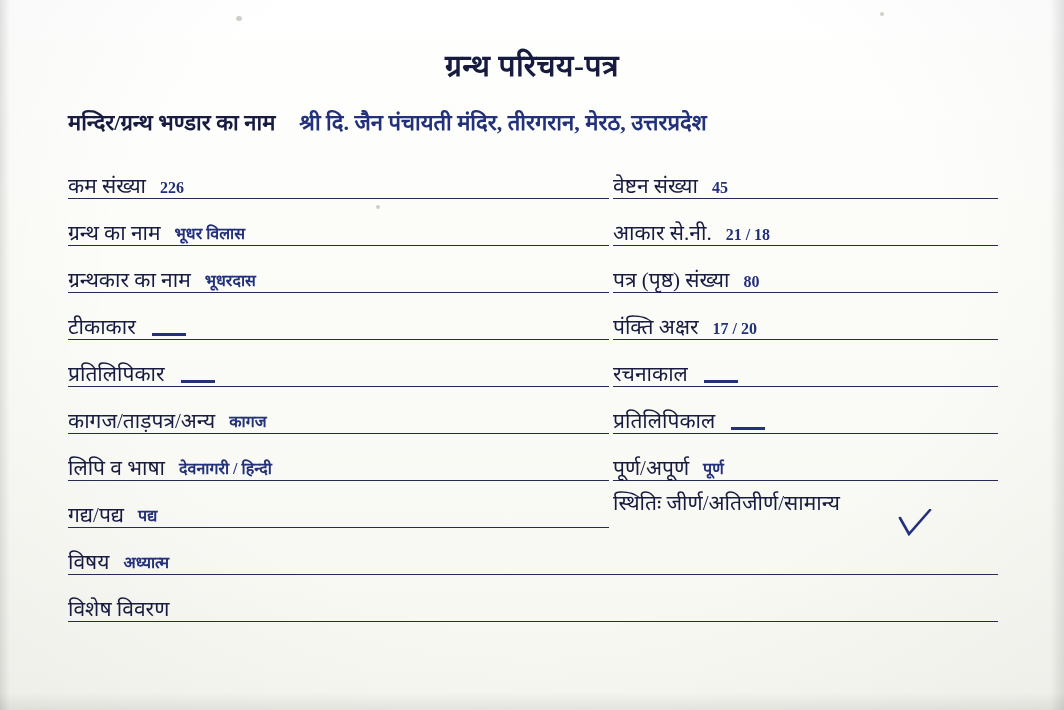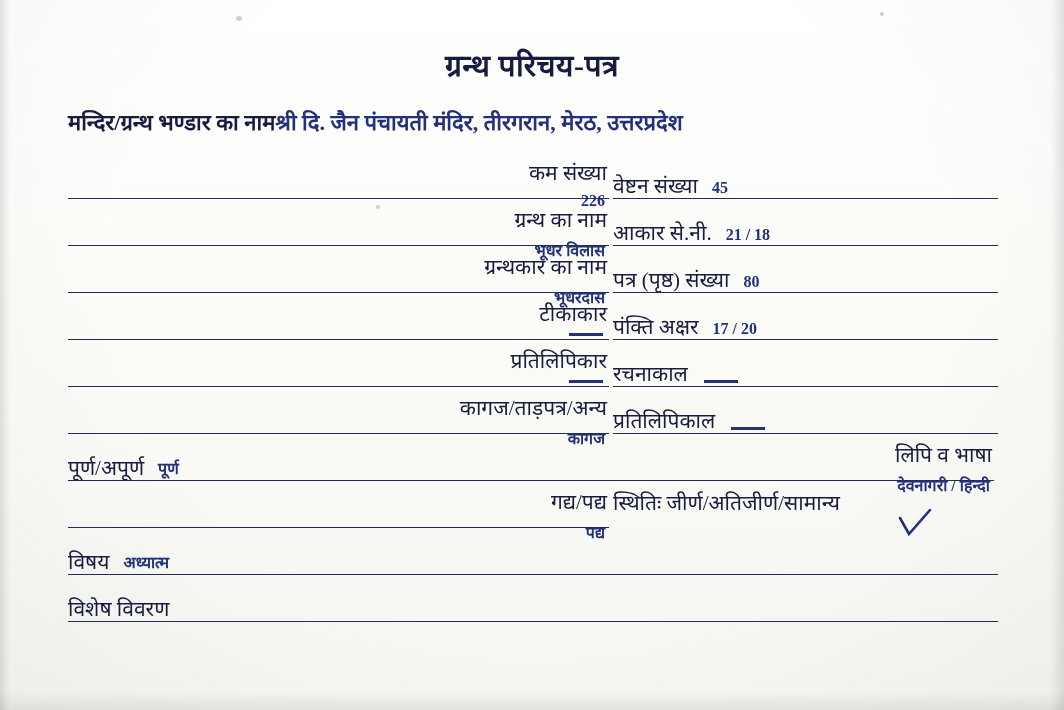--- a/index.html
+++ b/index.html
@@ -58,21 +58,21 @@
     font-weight: 600;
   }
 
   .temple-row {
     position: absolute;
     top: 106px;
     left: 68px;
     right: 40px;
     display: flex;
     align-items: flex-start;
-    gap: 0;
+    gap: 24px;
     font-size: 22px;
     color: #171b3f;
     font-family: "Liberation Serif", "DejaVu Serif", serif;
   }
   .temple-row .label {
     white-space: nowrap;
     font-weight: 600;
   }
   .temple-row .value {
     white-space: nowrap;
@@ -92,21 +92,21 @@
     height: 47px;
     align-items: flex-end;
   }
   .cell {
     position: relative;
     display: flex;
     align-items: baseline;
     flex: 0 0 auto;
     height: 100%;
   }
-  .cell.left  { width: 545px; flex-direction: column; }
+  .cell.left  { width: 545px; }
   .cell.right { width: 385px; }
 
   .cell .label {
     font-size: 21px;
     color: #171b3f;
     font-family: "Liberation Serif", "DejaVu Serif", serif;
     white-space: nowrap;
     position: relative;
     z-index: 2;
     background: transparent;
@@ -273,29 +273,29 @@
         <span class="value">कागज</span>
       </div>
       <div class="cell right">
         <span class="rule"></span>
         <span class="label">प्रतिलिपिकाल</span>
         <span class="dash"></span>
       </div>
     </div>
 
     <div class="row">
+      <div class="cell left">
+        <span class="rule"></span>
+        <span class="label">लिपि व भाषा</span>
+        <span class="value">देवनागरी / हिन्दी</span>
+      </div>
       <div class="cell right">
         <span class="rule"></span>
         <span class="label">पूर्ण/अपूर्ण</span>
         <span class="value">पूर्ण</span>
-      </div>
-      <div class="cell left">
-        <span class="rule"></span>
-        <span class="label">लिपि व भाषा</span>
-        <span class="value">देवनागरी / हिन्दी</span>
       </div>
     </div>
 
     <div class="row">
       <div class="cell left">
         <span class="rule"></span>
         <span class="label">गद्य/पद्य</span>
         <span class="value">पद्य</span>
       </div>
       <div class="cell right status-cell">

